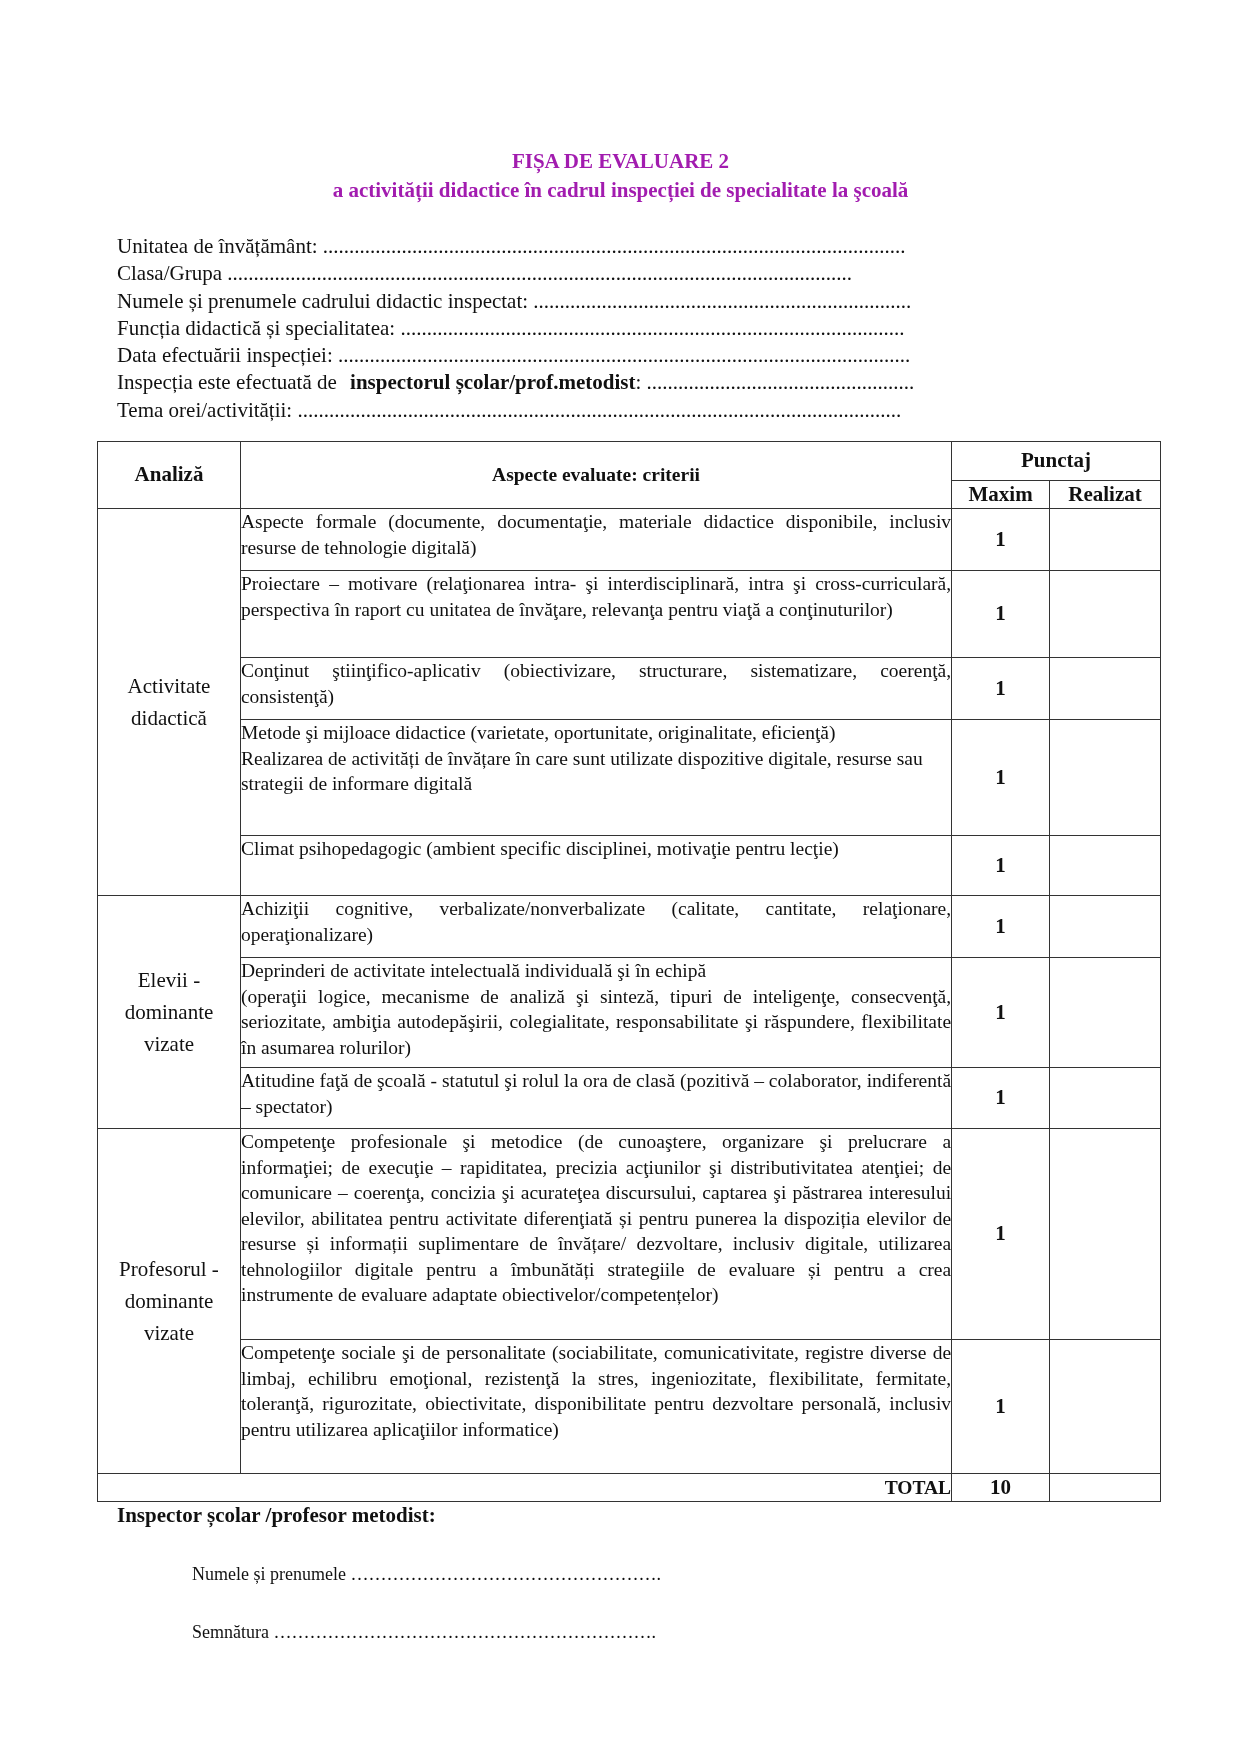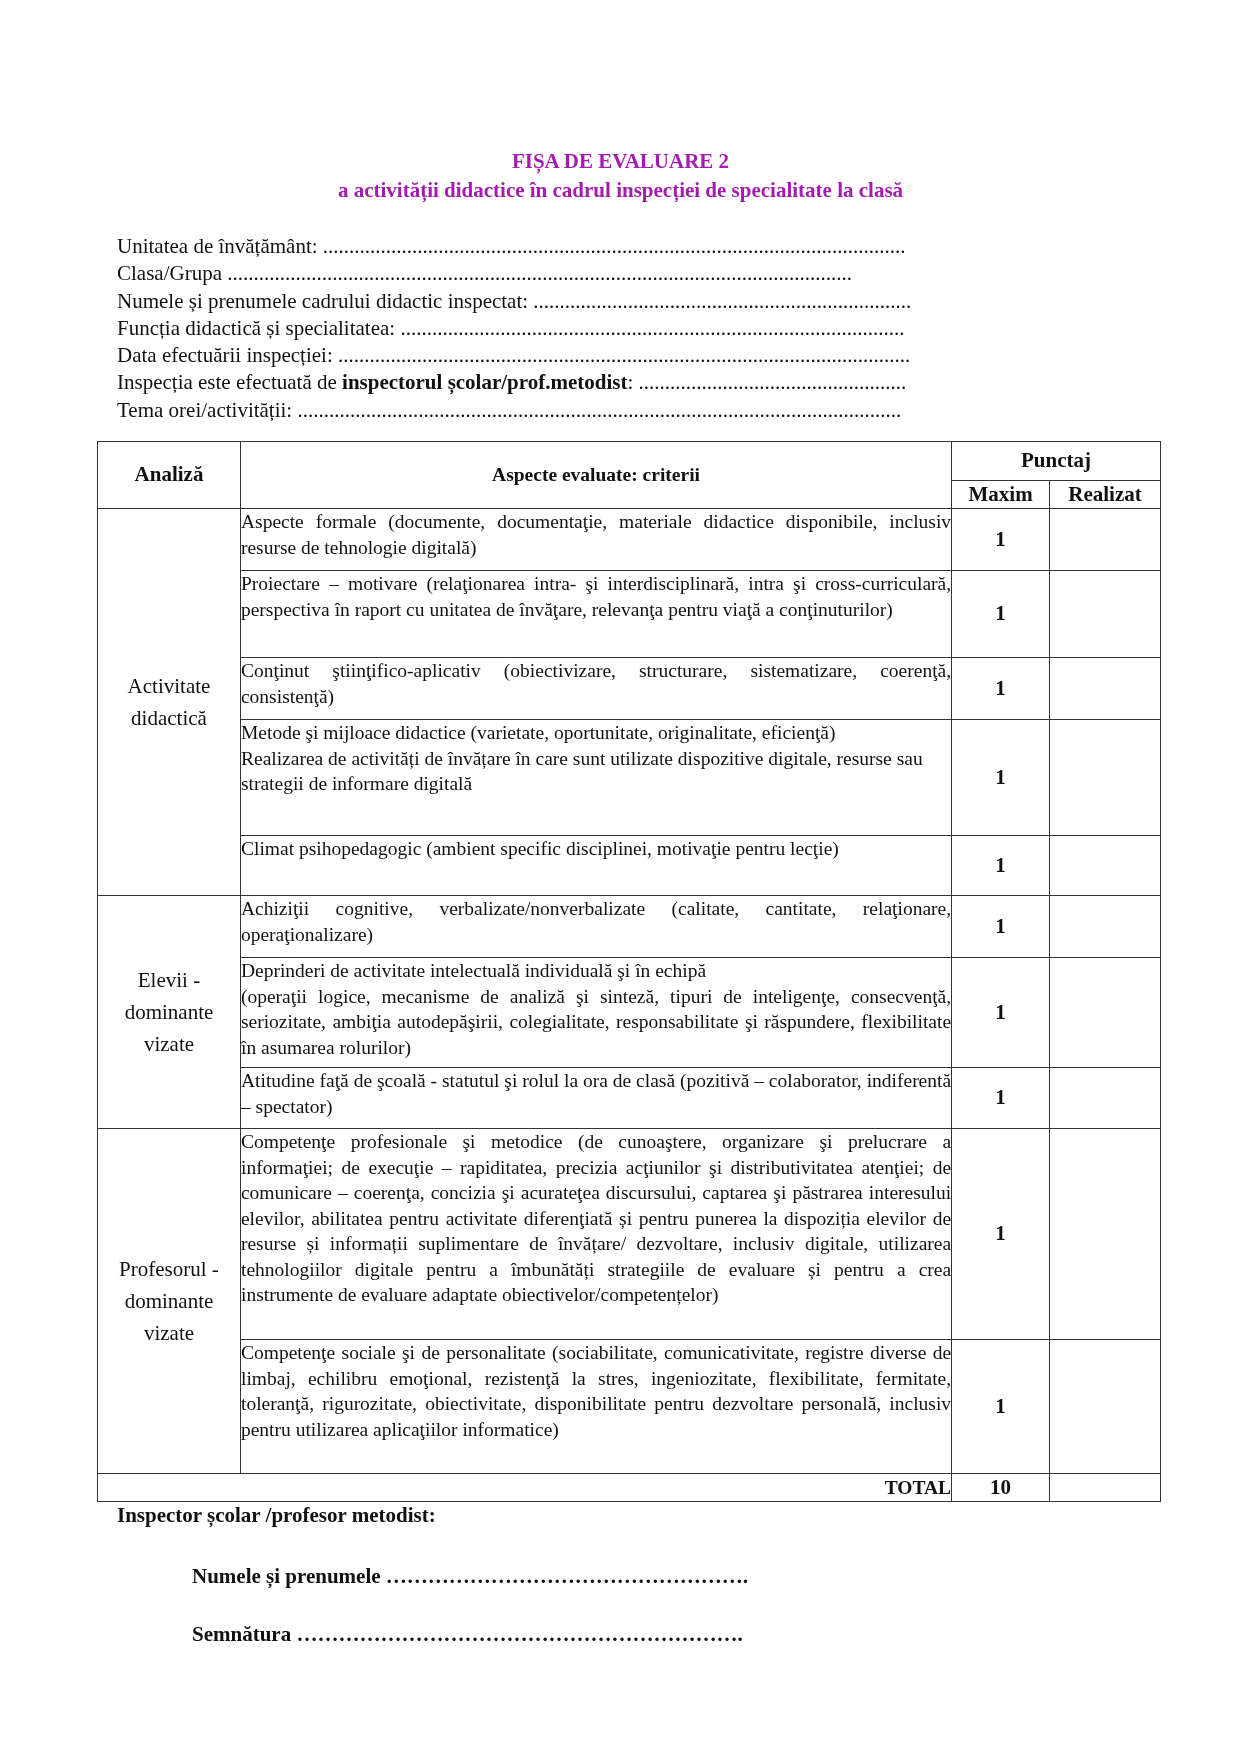--- a/index.html
+++ b/index.html
@@ -11,21 +11,21 @@
     .title {
       position: absolute; left: 0; width: 1241px; top: 147px;
       text-align: center; font-weight: bold; color: #a21caf;
       font-size: 21px; line-height: 29px;
     }
     .fields {
       position: absolute; left: 117px; top: 233px; width: 940px;
       font-size: 21px; line-height: 27.3px;
     }
     .field { white-space: nowrap; overflow: hidden; }
-    .field b { font-weight: bold; }
+    .field b { font-weight: bold; margin-left: 8px; }
     table.eval {
       position: absolute; left: 97px; top: 441px; width: 1064px;
       border-collapse: collapse; font-size: 19.5px; line-height: 25.5px;
     }
     table.eval td, table.eval th {
       border: 1.5px solid #333; padding: 0;
     }
     th { font-weight: bold; text-align: center; vertical-align: middle; }
     .col-analiza { width: 143px; }
     .col-crit { width: 712px; }
@@ -38,28 +38,28 @@
     td.group { text-align: center; vertical-align: middle; font-size: 21px; line-height: 32px; }
     td.crit { text-align: justify; padding: 2px 10px 2px 10px; vertical-align: top; }
     td.crit p { margin: 0; }
     td.max { text-align: center; vertical-align: middle; font-weight: bold; font-size: 21px; }
     td.real { }
     td.total-label { text-align: right; font-weight: bold; font-size: 19.5px; height: 27px; }
     td.total-max { text-align: center; font-weight: bold; font-size: 21px; }
     .signoff-head {
       position: absolute; left: 117px; top: 1503px; font-weight: bold; font-size: 21px;
     }
-    .sign-line { position: absolute; left: 192px; font-size: 21px; white-space: nowrap; font-weight: bold; }
+    .sign-line { position: absolute; left: 192px; font-size: 18px; white-space: nowrap; }
   </style>
 </head>
 <body>
 
 <div class="title">
   <div>FIȘA DE EVALUARE  2</div>
-  <div>a activității didactice  în cadrul  inspecției de specialitate  la clasă</div>
+  <div>a activității didactice  în cadrul  inspecției de specialitate  la şcoală</div>
 </div>
 
 <div class="fields">
   <div class="field"><span>Unitatea de învățământ: </span><span>...............................................................................................................</span></div>
   <div class="field"><span>Clasa/Grupa </span><span>.......................................................................................................................</span></div>
   <div class="field"><span>Numele și prenumele cadrului didactic inspectat: </span><span>........................................................................</span></div>
   <div class="field"><span>Funcția didactică și specialitatea: </span><span>................................................................................................</span></div>
   <div class="field"><span>Data efectuării inspecției: </span><span>.............................................................................................................</span></div>
   <div class="field"><span>Inspecția este efectuată de </span><b>inspectorul școlar/prof.metodist</b><span>: </span><span>...................................................</span></div>
   <div class="field"><span>Tema orei/activității: </span><span>...................................................................................................................</span></div>

